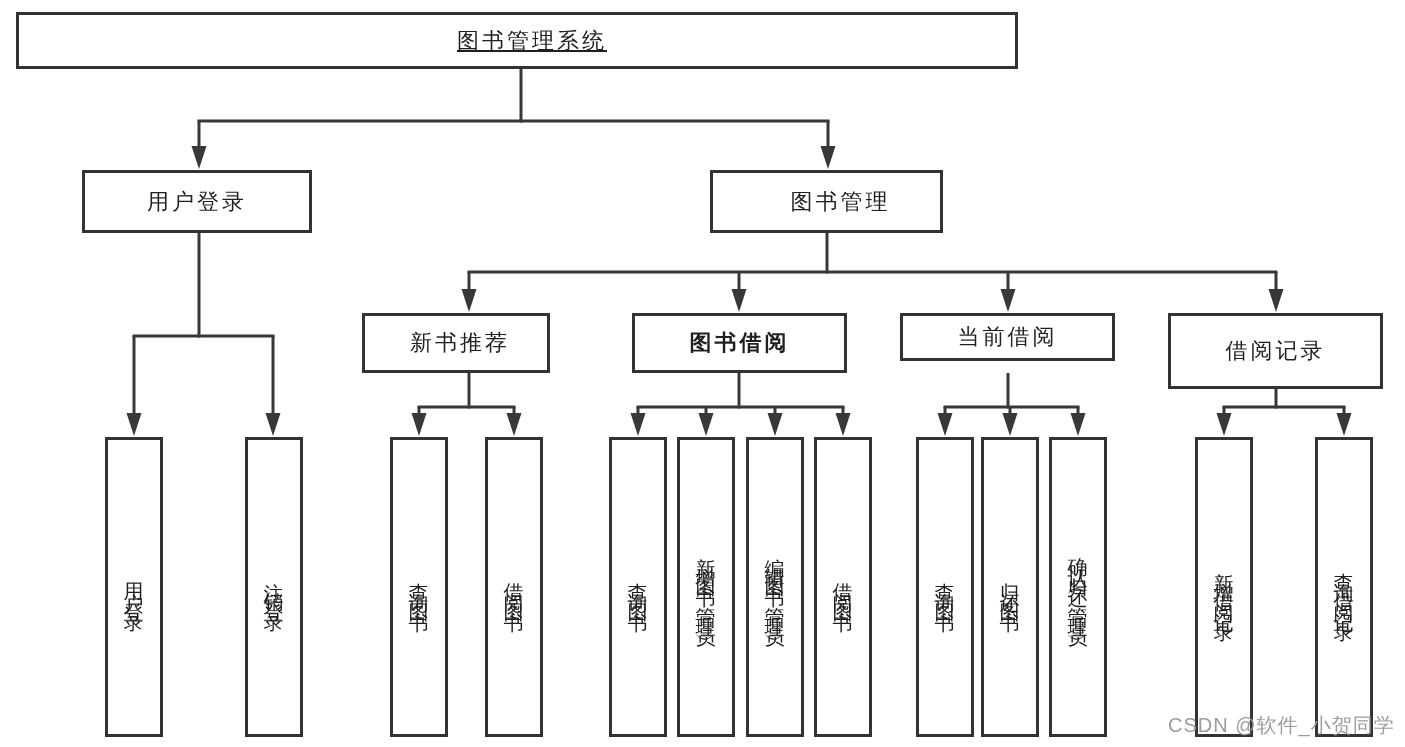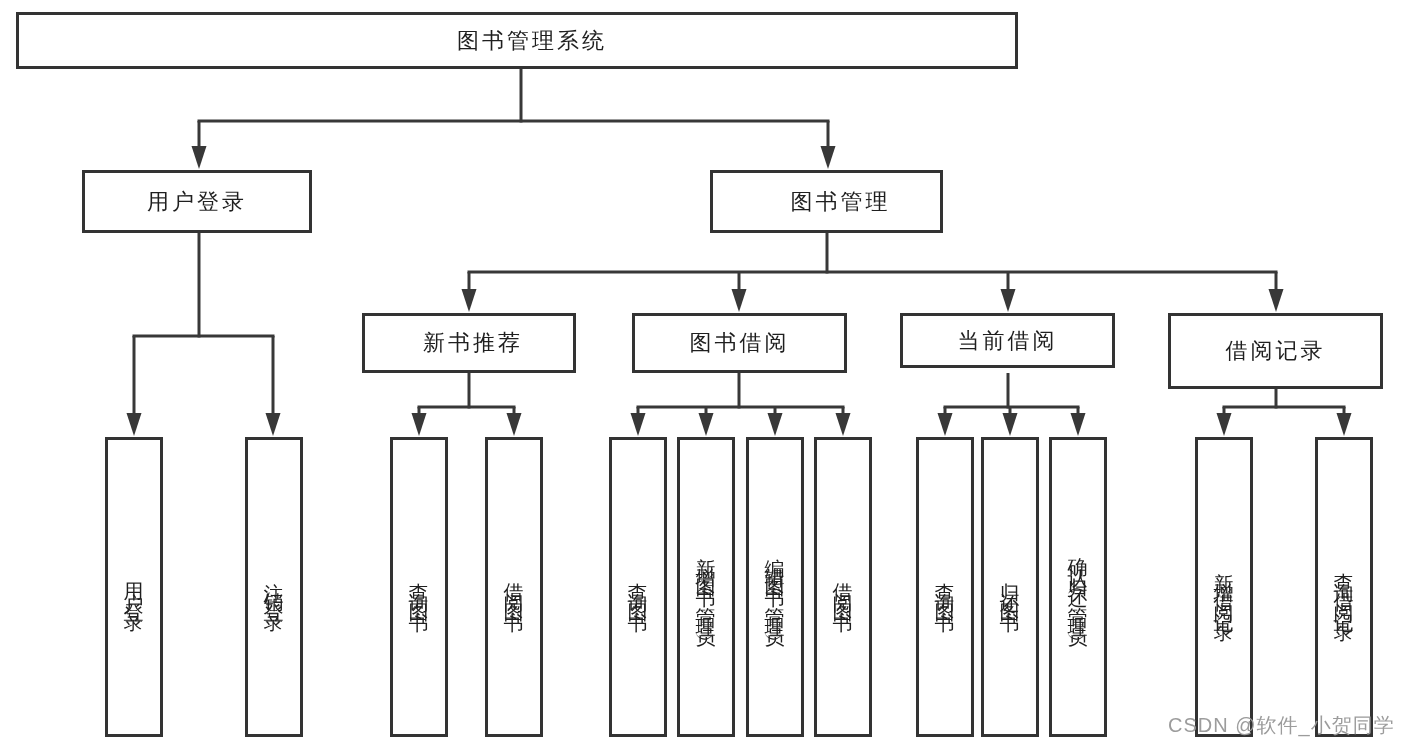--- a/index.html
+++ b/index.html
@@ -25,26 +25,26 @@
     align-items: center;
     justify-content: center;
     color: #1f1f1f;
   }
   .h-label {
     font-size: 22px;
     letter-spacing: 3px;
     white-space: nowrap;
   }
   .root-box { left: 16px; top: 12px; width: 1002px; height: 57px; }
-  .root-box .h-label { padding-left: 30px; }
+  .root-box .h-label { padding-left: 30px; text-decoration: underline; }
   .lv2-1 { left: 82px;  top: 170px; width: 230px; height: 63px; }
   .lv2-2 { left: 710px; top: 170px; width: 233px; height: 63px; padding-left: 28px; }
-  .lv3-1 { left: 362px;  top: 313px; width: 214px; height: 60px; padding-left: 8px; }
-  .lv3-2 { left: 632px;  top: 313px; width: 215px; height: 60px; }
-  .lv3-3 { left: 900px;  top: 313px; width: 215px; height: 55px; }
+  .lv3-1 { left: 362px;  top: 313px; width: 188px; height: 60px; padding-left: 8px; }
+  .lv3-2 { left: 632px;  top: 313px; width: 215px; height: 60px; font-weight: bold; }
+  .lv3-3 { left: 900px;  top: 313px; width: 215px; height: 48px; }
   .lv3-4 { left: 1168px; top: 313px; width: 215px; height: 76px; }
   .leaf { top: 437px; width: 58px; height: 300px; }
   .v-label {
     writing-mode: vertical-rl;
     text-orientation: mixed;
     font-size: 20px;
     letter-spacing: 10px;
     line-height: 1;
     white-space: nowrap;
   }

